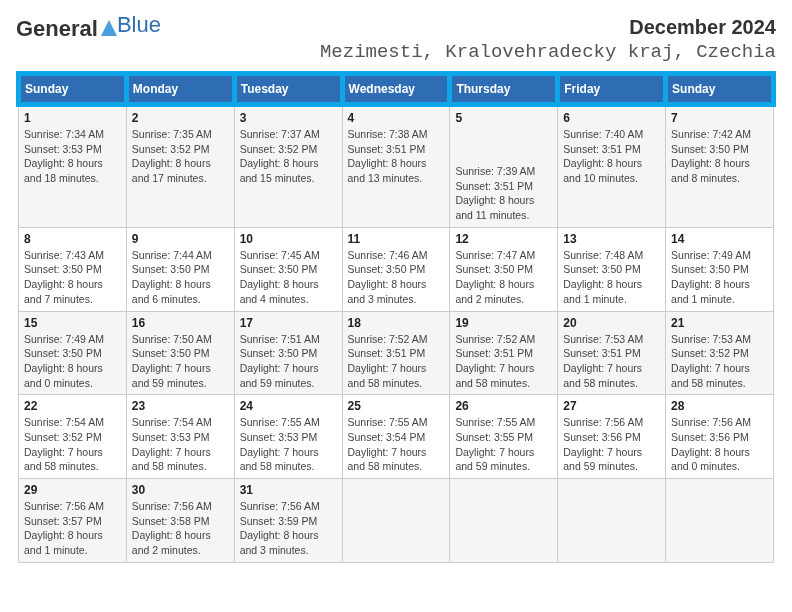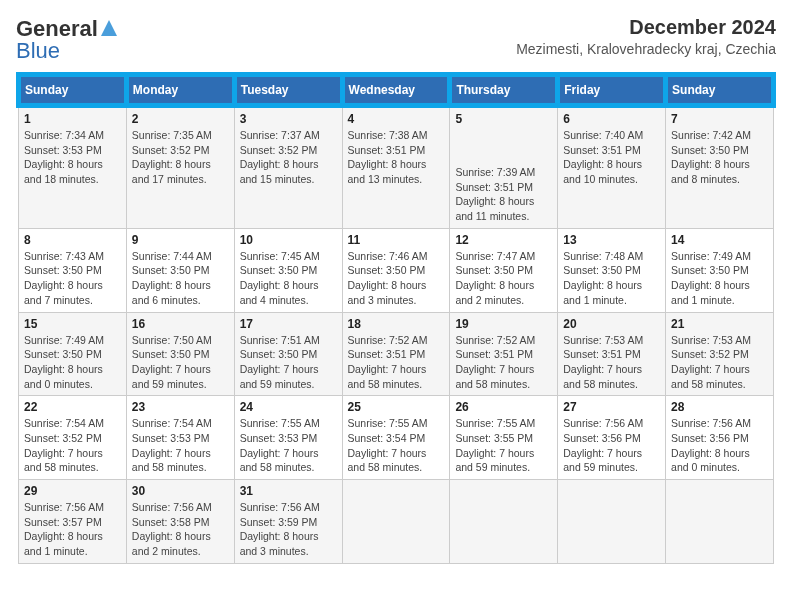--- a/index.html
+++ b/index.html
@@ -11,39 +11,40 @@
       padding: 16px;
     }
     .header-area {
       display: flex;
       justify-content: space-between;
       align-items: flex-start;
       margin-bottom: 8px;
     }
     .logo {
       display: flex;
-      flex-direction: column;
+      flex-direction: row;
       align-items: flex-start;
     }
     .logo-line {
       display: flex;
       align-items: center;
     }
     .title-area {
       text-align: right;
     }
     .main-title {
       font-size: 20px;
       font-weight: bold;
       color: #333;
     }
     .subtitle {
-      font-size: 14px;
+      font-size: 19px;
       color: #555;
       margin-top: 2px;
+      font-family: Liberation Mono, monospace;
     }
     .calendar {
       width: 100%;
       border-collapse: collapse;
       font-size: 11px;
     }
     .calendar thead tr th {
       background-color: #2e6db4;
       color: #fff;
       padding: 6px 4px;

